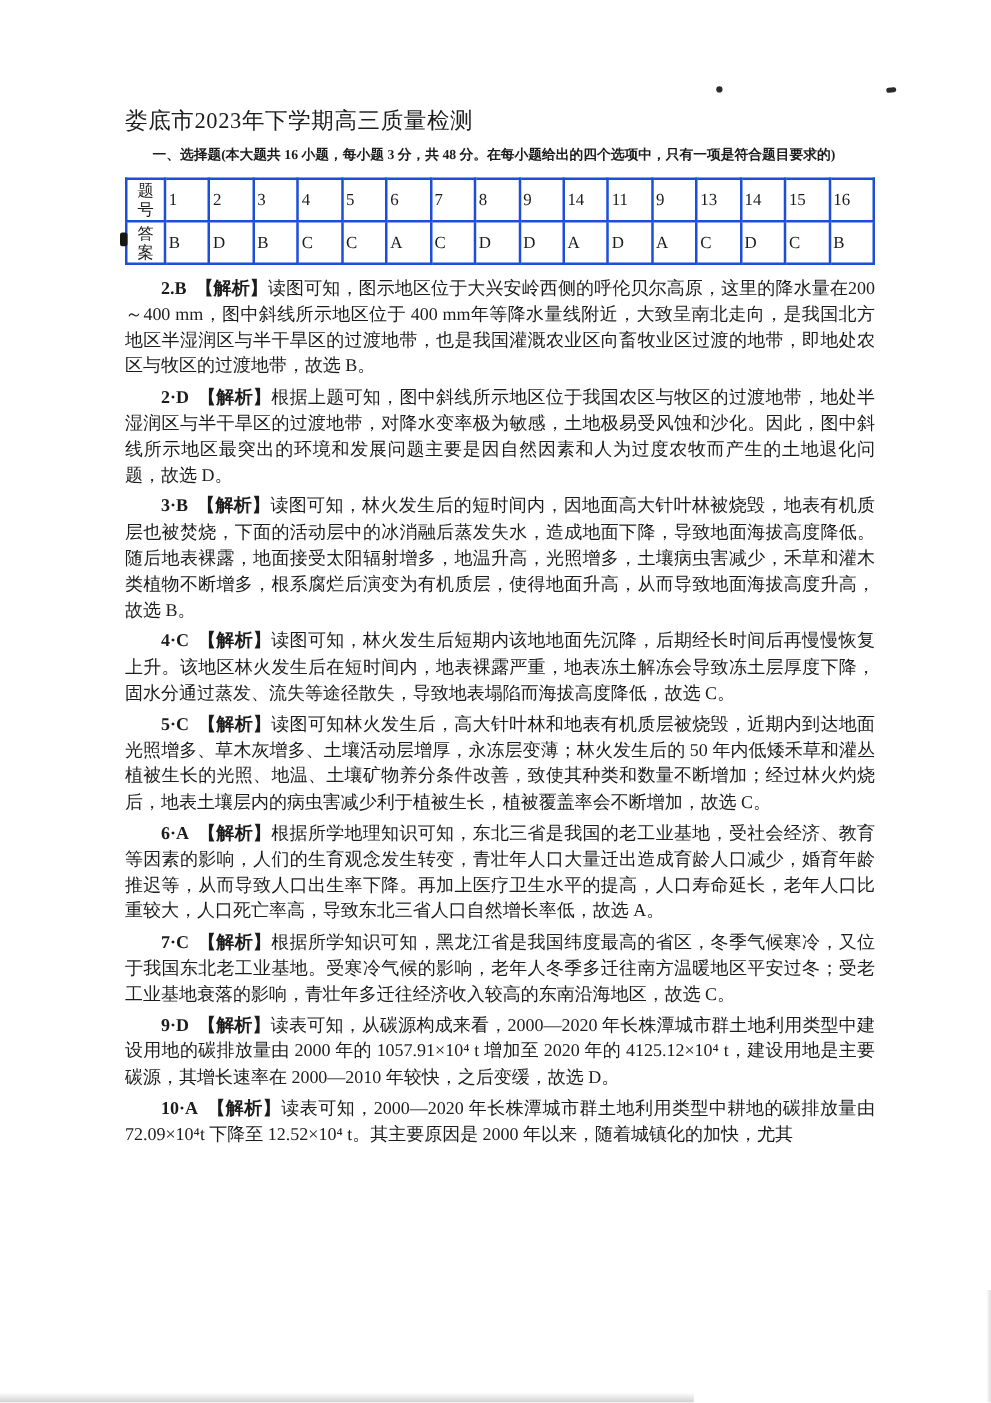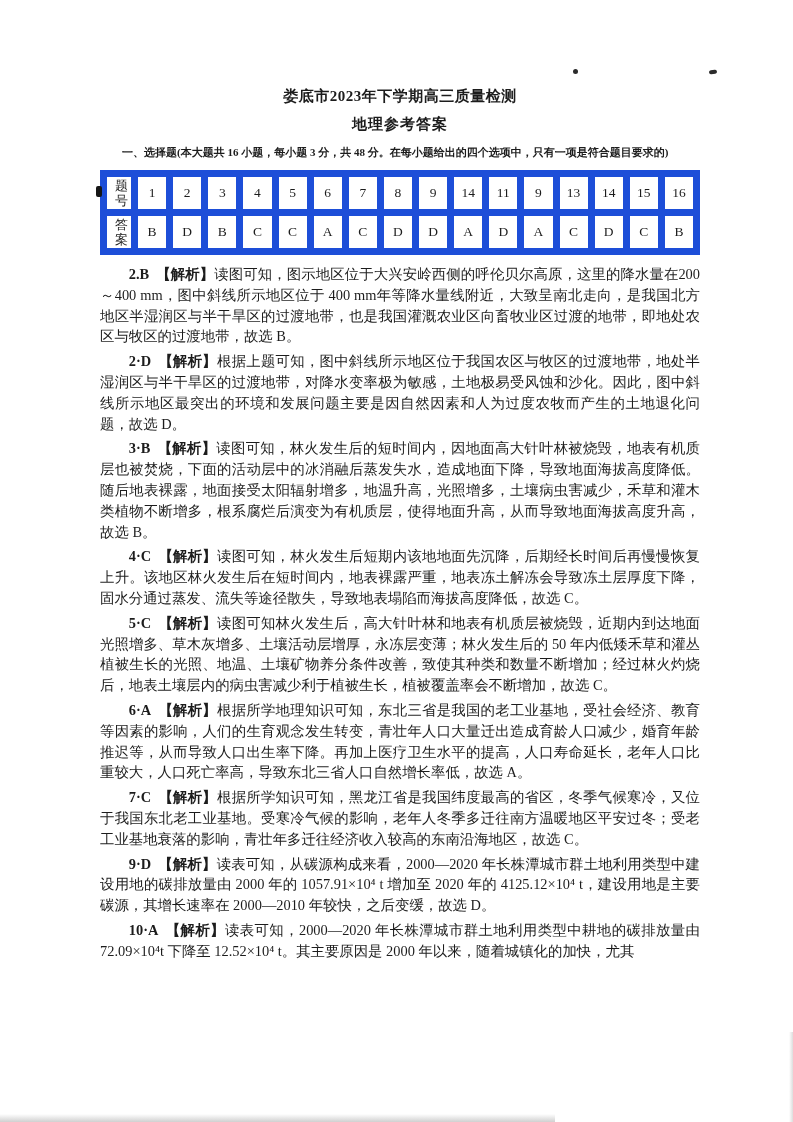--- a/index.html
+++ b/index.html
@@ -12,37 +12,37 @@
     overflow:hidden;
   }
   .sheet {
     position:absolute; left:0; top:0;
     width:793px; height:1122px;
     background:#ffffff;
     padding:86px 93px 0 100px;
     overflow:hidden;
   }
   .title {
-    font-size:15px; font-weight:700; text-align:center;
+    font-size:18px; font-weight:400; text-align:left;
     letter-spacing:0.5px; line-height:20px;
   }
   .subtitle {
     font-size:15px; font-weight:700; text-align:center;
     margin-top:8px; line-height:20px; letter-spacing:1px;
   }
   .section {
     font-size:11px; font-weight:700; line-height:21px;
     text-indent:2em; text-align:justify; margin-top:8px;
   }
   table.ans {
     width:100%; border-collapse:collapse; table-layout:fixed;
     margin-top:7px;
   }
   table.ans td {
-    border:7px solid #1d4ed8; text-align:center; vertical-align:middle;
+    border:2px solid #1d4ed8; text-align:left; vertical-align:middle;
     font-size:13.5px; height:33px; padding:1px 2px;
   }
   table.ans td.hd {
     width:31px; font-size:13px; line-height:15px;
     word-break:break-all; padding:1px 8px;
   }
   .explanations { margin-top:9px; }
   .exp {
     font-size:14.4px; line-height:20.8px;
     text-align:justify; text-indent:2em;
@@ -65,21 +65,20 @@
     background:linear-gradient(to right, rgba(255,255,255,0), rgba(140,140,140,0.3));
     pointer-events:none;
   }
 </style>
 </head>
 <body>
 
 <div class="sheet">
 
   <h1 class="title">娄底市2023年下学期高三质量检测</h1>
-  <h2 class="subtitle">地理参考答案</h2>
 
   <p class="section">一、选择题(本大题共 16 小题，每小题 3 分，共 48 分。在每小题给出的四个选项中，只有一项是符合题目要求的)</p>
 
   <table class="ans">
     <tbody>
       <tr>
         <td class="hd">题号</td>
         <td>1</td>
         <td>2</td>
         <td>3</td>

